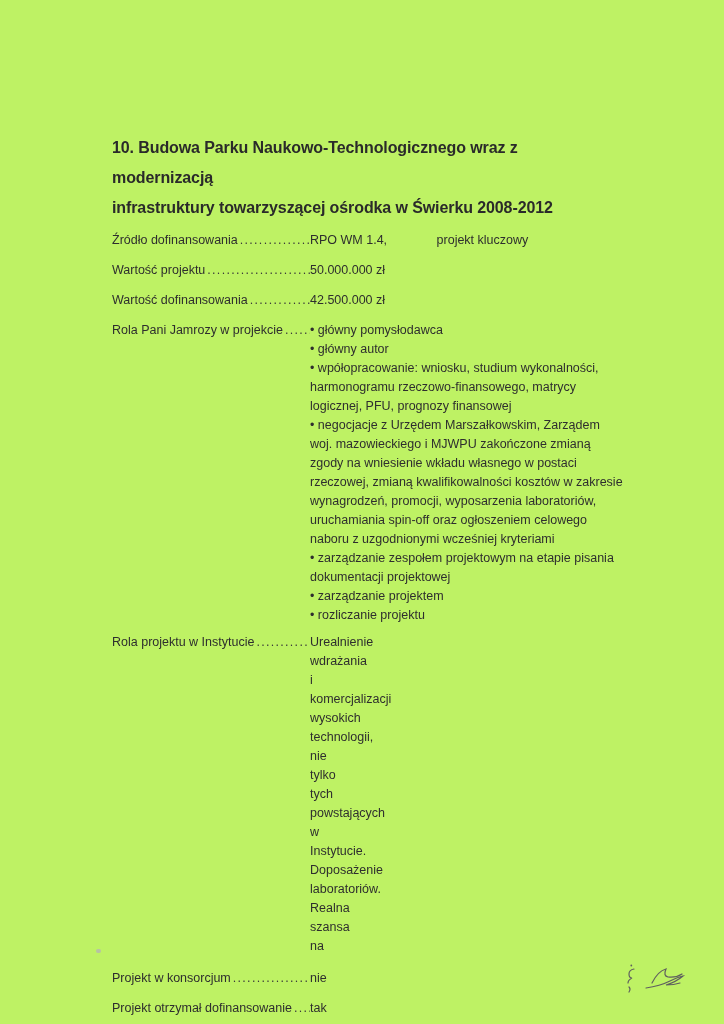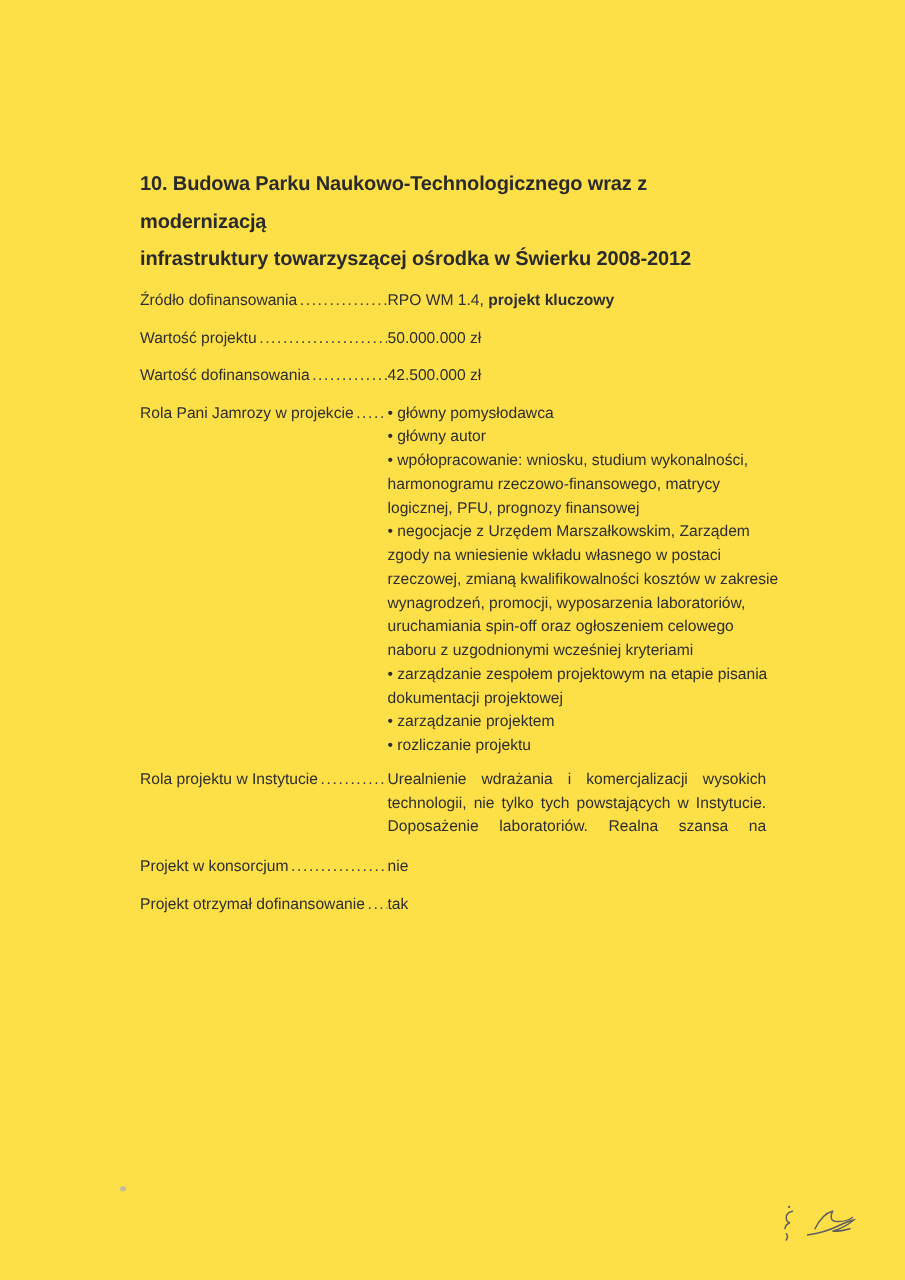--- a/index.html
+++ b/index.html
@@ -1,20 +1,20 @@
 <!DOCTYPE html>
 <html><head>
 <meta charset="utf-8">
 <style>
   html, body { margin: 0; padding: 0; background: #ffffff; }
   .page {
     position: relative;
     width: 724px;
     height: 1024px;
-    background: #fde047;
+    background: #bef264;
     overflow: hidden;
     font-family: "Liberation Sans", "DejaVu Sans", sans-serif;
     color: #2e2e2e;
     box-sizing: border-box;
     padding: 133px 0 0 112px;
   }
   .content { width: 505px; }
 
   .doc-title {
     margin: 0 0 8px 0;
@@ -41,29 +41,30 @@
   .lbl { white-space: nowrap; }
   .dots {
     flex: 1 1 auto;
     overflow: hidden;
     white-space: nowrap;
     letter-spacing: 1.3px;
     padding-left: 2px;
     color: #3a3a3a;
   }
   .cell-value { flex: 1 1 auto; min-width: 0; }
-  .bold { font-weight: bold; }
+  .bold { font-weight: normal; margin-left: 46px; }
 
   .vlines { width: 307px; }
   .vline { white-space: nowrap; }
 
   .jline {
     display: flex;
     justify-content: space-between;
     width: 303px;
+    flex-direction: column;
   }
   .jlast { width: 303px; }
 
   .row-source   { margin-bottom: 11px; }
   .row-person   { margin-bottom: 8px; }
   .row-institute{ margin-bottom: 13px; }
 
   .signature {
     position: absolute;
     left: 608px;
@@ -124,20 +125,21 @@
         <span class="lbl">Rola Pani Jamrozy w projekcie</span>
         <span class="dots">................................................................</span>
       </span>
       <span class="cell-value vlines">
         <div class="vline">• główny pomysłodawca</div>
         <div class="vline">• główny autor</div>
         <div class="vline">• wpółopracowanie: wniosku, studium wykonalności,</div>
         <div class="vline">harmonogramu rzeczowo-finansowego, matrycy</div>
         <div class="vline">logicznej, PFU, prognozy finansowej</div>
         <div class="vline">• negocjacje z Urzędem Marszałkowskim, Zarządem</div>
+        <div class="vline">woj. mazowieckiego i MJWPU zakończone zmianą</div>
         <div class="vline">zgody na wniesienie wkładu własnego w postaci</div>
         <div class="vline">rzeczowej, zmianą kwalifikowalności kosztów w zakresie</div>
         <div class="vline">wynagrodzeń, promocji, wyposarzenia laboratoriów,</div>
         <div class="vline">uruchamiania spin-off oraz ogłoszeniem celowego</div>
         <div class="vline">naboru z uzgodnionymi wcześniej kryteriami</div>
         <div class="vline">• zarządzanie zespołem projektowym na etapie pisania</div>
         <div class="vline">dokumentacji projektowej</div>
         <div class="vline">• zarządzanie projektem</div>
         <div class="vline">• rozliczanie projektu</div>
       </span>

